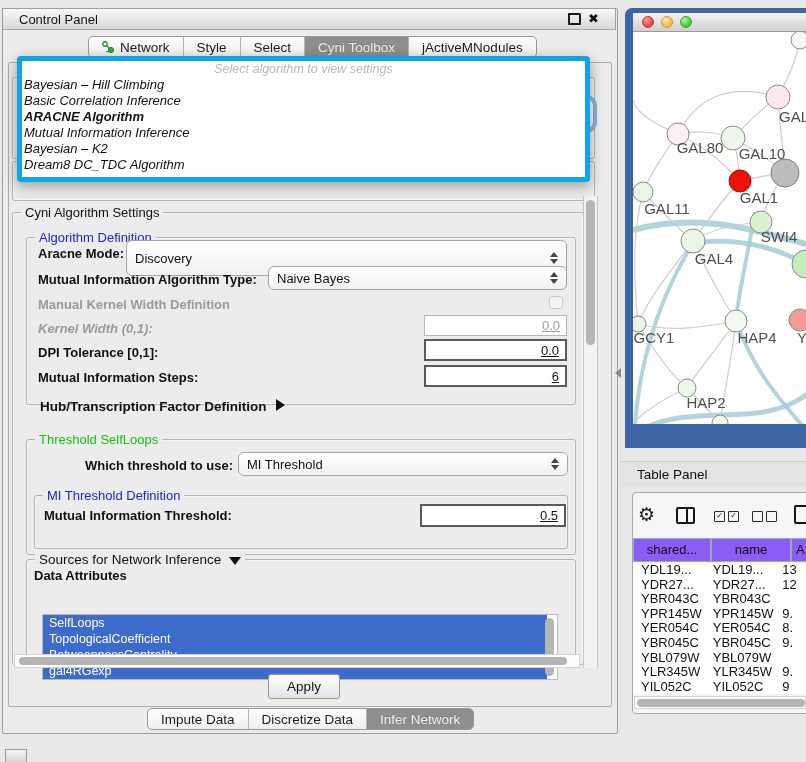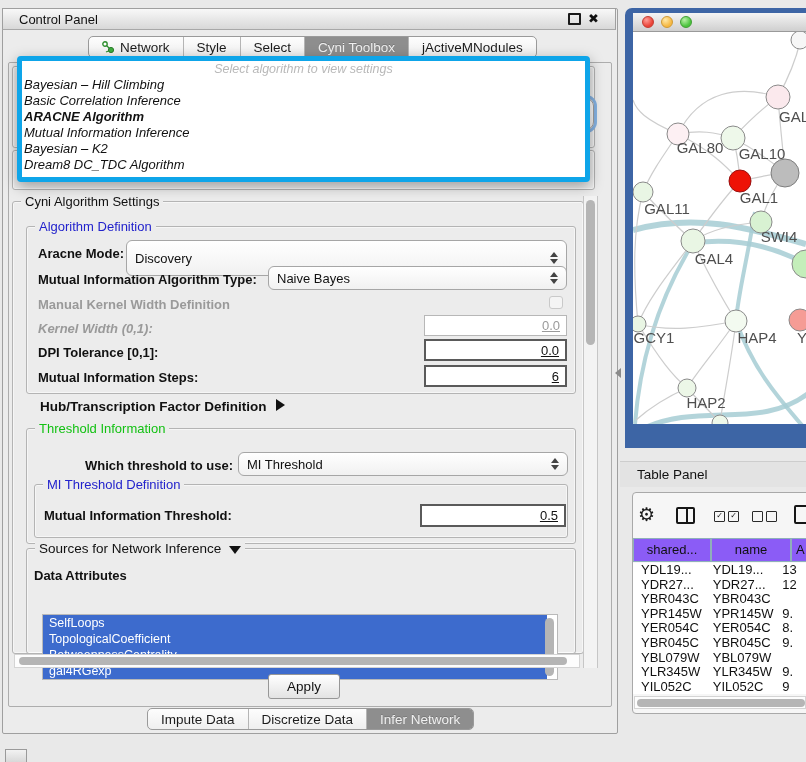--- a/index.html
+++ b/index.html
@@ -19,21 +19,21 @@
 
   
   .seg{display:flex;border:1px solid #9a9a9a;border-radius:5px;overflow:hidden;
        background:linear-gradient(#fdfdfd,#efefef);height:22px;box-sizing:border-box;}
   .seg .tab{display:flex;align-items:center;gap:5px;padding:0 13px;font-size:13.5px;color:#1c1c1c;
             border-right:1px solid #b5b5b5;white-space:nowrap;}
   .seg .tab:last-child{border-right:none;}
   .seg .tab.sel{background:#8e8e8e;color:#f0f0f0;text-shadow:0 -1px 0 #777;}
 
   
-  .grp{border:1px solid #b4b4b4;border-radius:3px;box-shadow:inset 0 0 0 1px rgba(255,255,255,.55);}
+  .grp{border:1px solid #b4b4b4;border-radius:3px;box-shadow:inset 0 0 0 1px rgba(255,255,255,.55);margin-top:11px;}
   .grp-ttl{position:absolute;top:-8px;left:8px;background:#ececec;padding:0 4px;font-size:13px;white-space:nowrap;}
   .ttl-blue{color:#2222cc;}
   .ttl-green{color:#12c112;}
 
   .lbl{font-size:13px;font-weight:bold;white-space:nowrap;}
   .lbl.dis{color:#9a9a9a;}
 
   .combo{background:linear-gradient(#ffffff,#f1f1f1);border:1px solid #a6a6a6;border-radius:6px;
          display:flex;align-items:center;padding:0 8px;box-sizing:border-box;font-size:13px;}
   .spin{margin-left:auto;display:flex;flex-direction:column;gap:2px;align-items:center;}
@@ -199,21 +199,21 @@
 
   <span class="abs lbl" style="left:38px;top:370px;">Mutual Information Steps:</span>
   <div class="abs inp" style="left:424px;top:365px;width:143px;height:22px;">
     <span>6</span>
   </div>
 
   <span class="abs lbl" style="left:40px;top:399px;font-size:13.5px;">Hub/Transcription Factor Definition</span>
   <span class="abs tri-r" style="left:276px;top:399px;"></span>
 
   <div class="abs grp" style="left:26px;top:428px;width:548px;height:114px;">
-    <span class="grp-ttl ttl-green">Threshold Information</span>
+    <span class="grp-ttl ttl-green">Threshold SelfLoops</span>
   </div>
   <span class="abs lbl" style="left:85px;top:458px;">Which threshold to use:</span>
   <div class="abs combo" style="left:238px;top:452px;width:330px;height:24px;">
     <span>MI Threshold</span>
     <span class="spin">
         <i class="up"></i>
         <i class="dn"></i>
       </span>
   </div>
 

